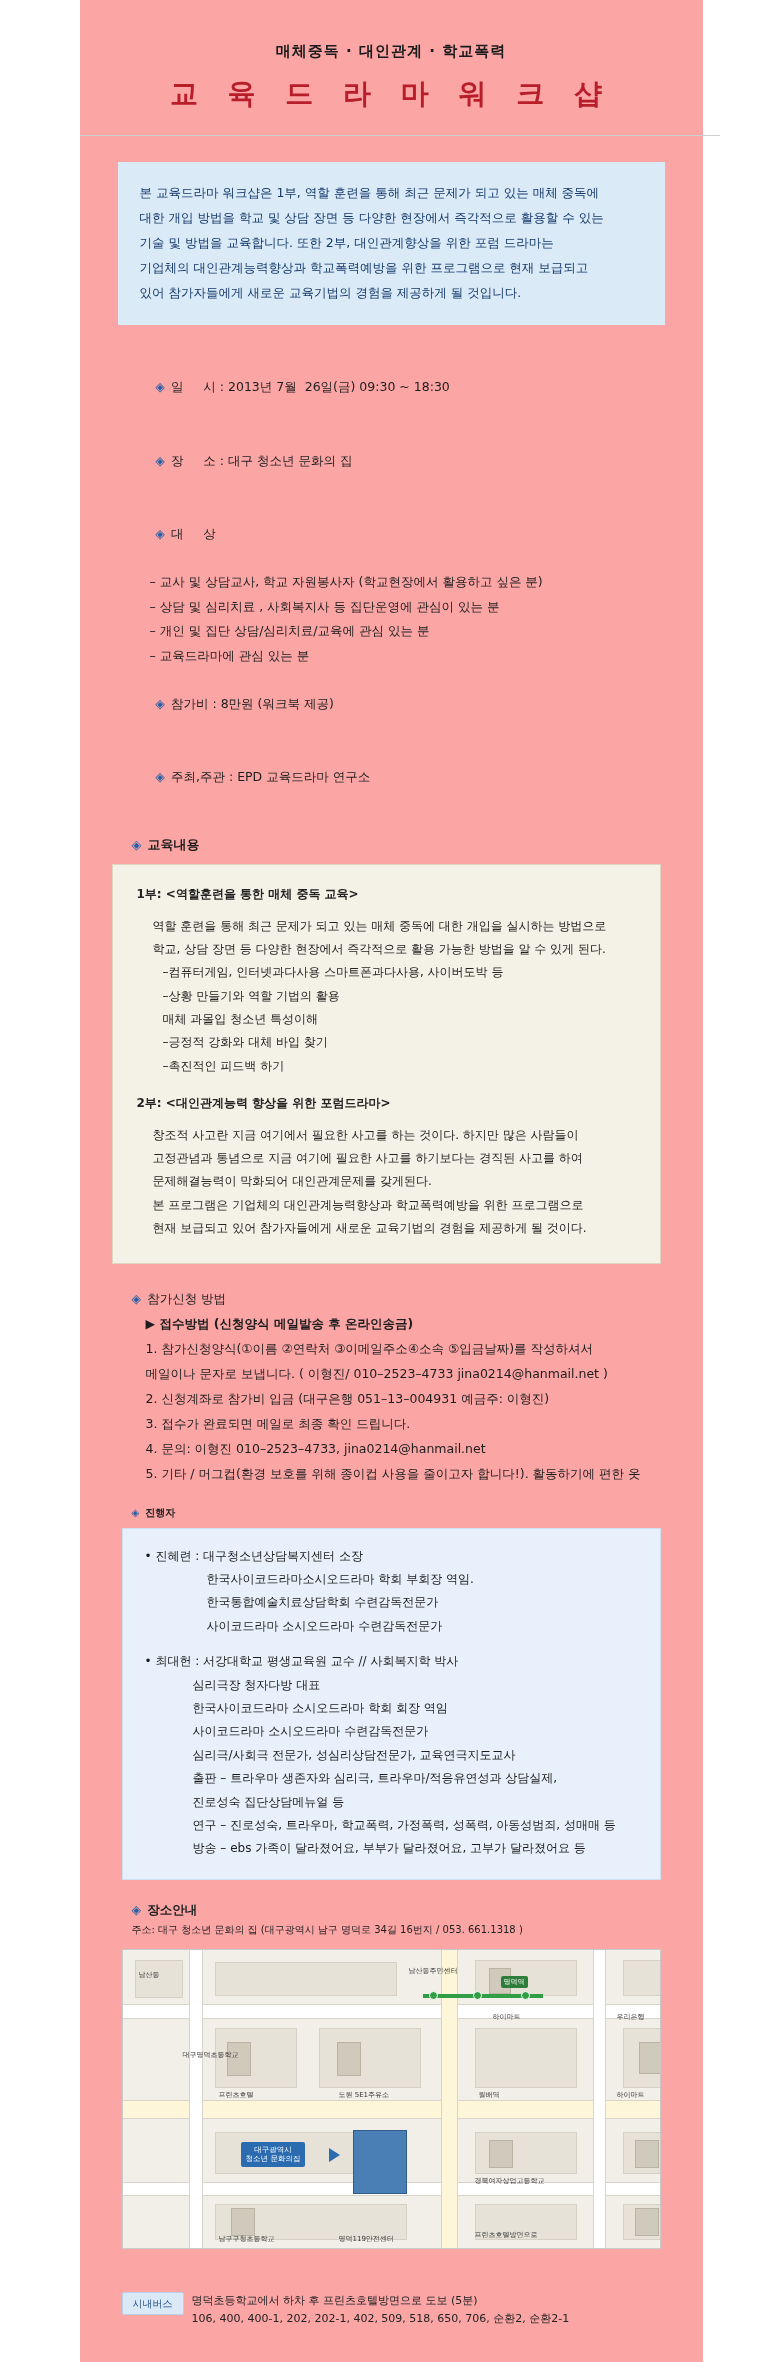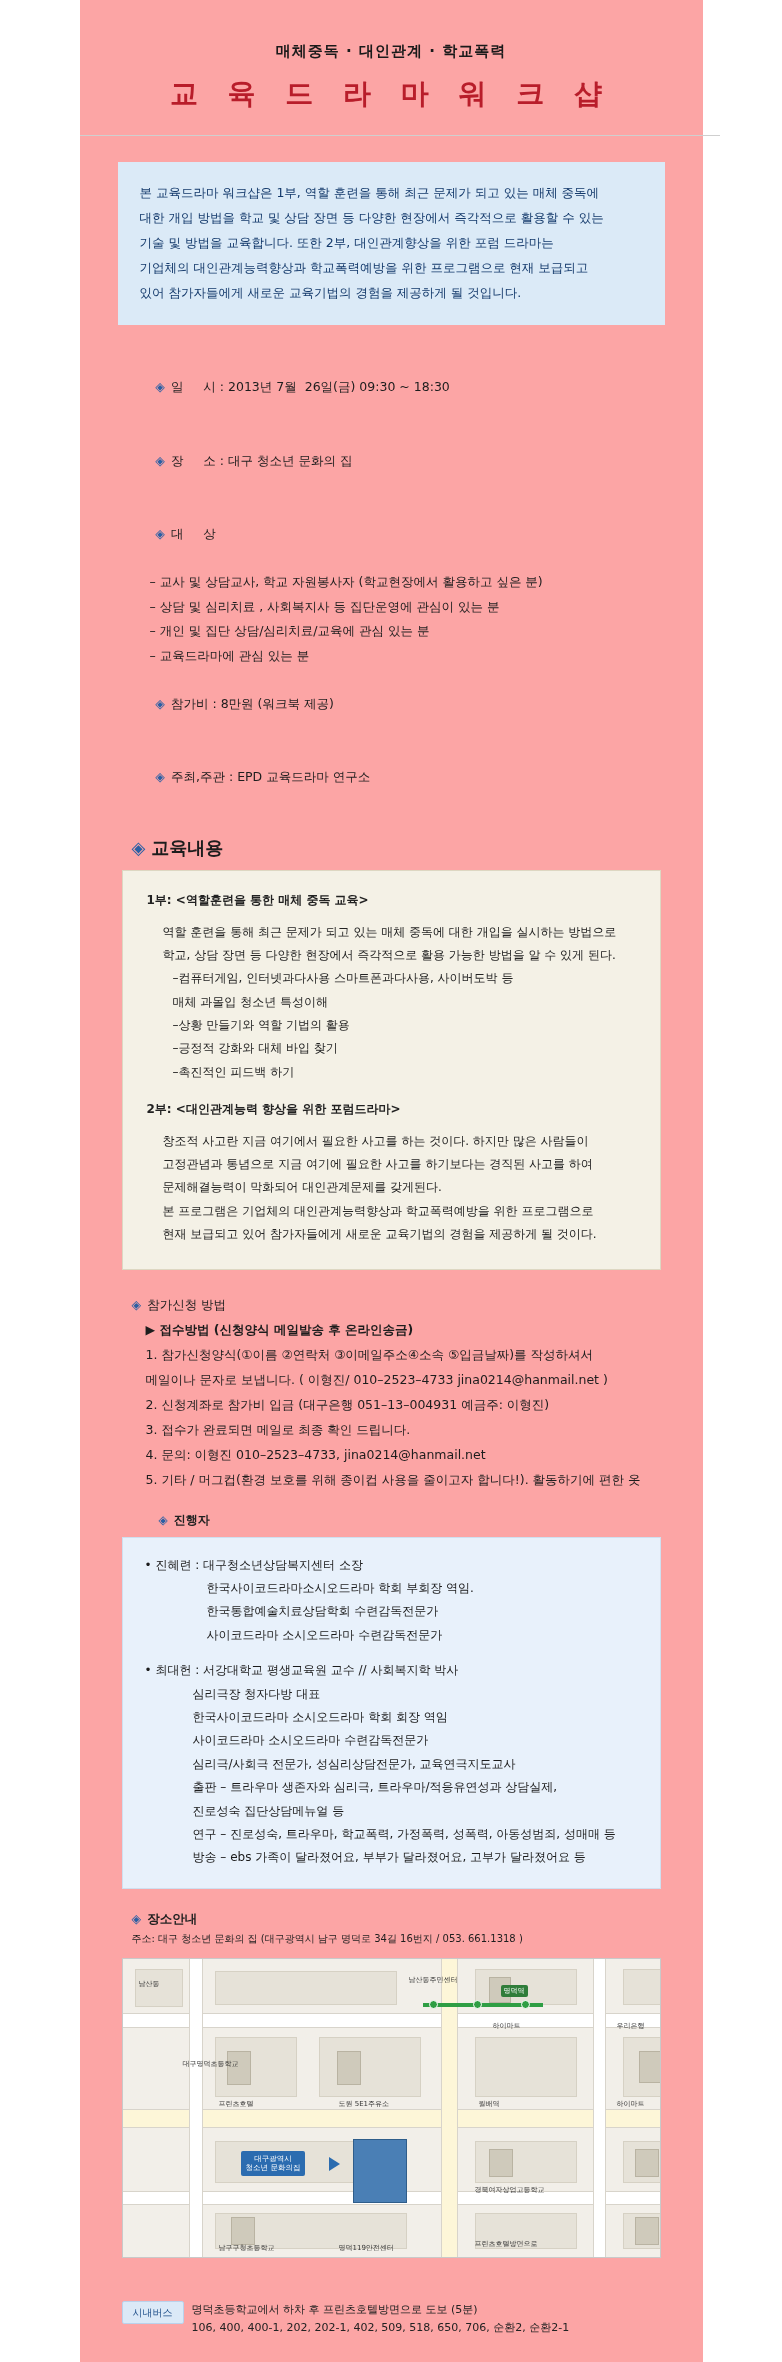--- a/index.html
+++ b/index.html
@@ -61,28 +61,28 @@
     line-height:1.95;
     color:#1d1d1d;
   }
   .info .row{white-space:pre;}
   .diamond{color:#2a5fa4;margin-right:6px;}
   .indent1{padding-left:18px;}
 
   
   .sec-head{
     margin:22px 52px 0 52px;
-    font-size:18px;
+    font-size:13px;
     font-weight:bold;
     color:#1d1d1d;
   }
 
   
   .content-box{
-    margin:10px 42px 0 42px;
+    margin:10px 42px 0 32px;
     background:#f4f1e6;
     border:1px solid #ddd7c2;
     padding:18px 24px 22px 24px;
     font-size:12px;
     line-height:1.95;
     color:#222;
     box-sizing:border-box;
   }
   .content-box .blk-title{font-weight:bold;margin-bottom:8px;}
   .content-box .gap{height:14px;}
@@ -94,22 +94,22 @@
     margin:22px 52px 0 52px;
     font-size:12.5px;
     line-height:2.0;
     color:#1d1d1d;
   }
   .apply .sub{padding-left:14px;font-weight:bold;}
   .apply .ol{padding-left:14px;}
 
   
   .presenter-head{
-    margin:20px 52px 0 79px;
-    font-size:12px;
+    margin:20px 52px 0 52px;
+    font-size:10px;
     font-weight:bold;
   }
   .presenter-box{
     margin:8px 42px 0 42px;
     background:#e8f1fb;
     border:1px solid #cfe0f0;
     padding:16px 22px 18px 22px;
     font-size:12px;
     line-height:1.95;
     box-sizing:border-box;
@@ -218,22 +218,22 @@
 
   <div class="sec-head">
     <span class="diamond">◈</span><span>교육내용</span>
   </div>
 
   <div class="content-box">
     <div class="blk-title">1부: &lt;역할훈련을 통한 매체 중독 교육&gt;</div>
     <div class="ind">역할 훈련을 통해 최근 문제가 되고 있는 매체 중독에 대한 개입을 실시하는 방법으로</div>
     <div class="ind">학교, 상담 장면 등 다양한 현장에서 즉각적으로 활용 가능한 방법을 알 수 있게 된다.</div>
     <div class="ind2">–컴퓨터게임, 인터넷과다사용 스마트폰과다사용, 사이버도박 등</div>
+    <div class="ind2">–상황 만들기와 역할 기법의 활용</div>
     <div class="ind2">  매체 과몰입 청소년  특성이해</div>
-    <div class="ind2">–상황 만들기와 역할 기법의 활용</div>
     <div class="ind2">–긍정적 강화와 대체 바입 찾기</div>
     <div class="ind2">–촉진적인 피드백 하기</div>
     <div class="gap"></div>
     <div class="blk-title">2부: &lt;대인관계능력 향상을 위한 포럼드라마&gt;</div>
     <div class="ind">창조적 사고란  지금 여기에서 필요한 사고를  하는 것이다. 하지만 많은 사람들이</div>
     <div class="ind">고정관념과 통념으로 지금 여기에 필요한 사고를 하기보다는 경직된 사고를 하여</div>
     <div class="ind">문제해결능력이 막화되어 대인관계문제를 갖게된다.</div>
     <div class="ind">본 프로그램은 기업체의 대인관계능력향상과 학교폭력예방을 위한 프로그램으로</div>
     <div class="ind">현재 보급되고 있어 참가자들에게 새로운 교육기법의 경험을 제공하게 될 것이다.</div>
   </div>

